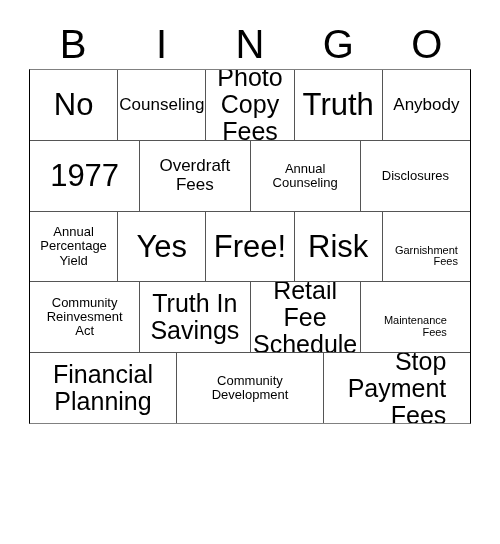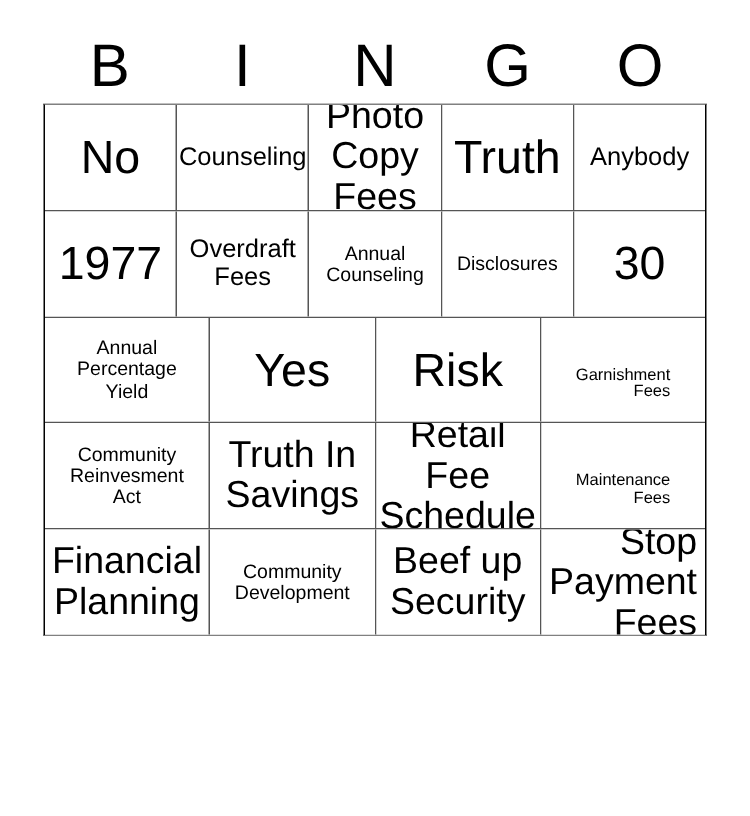--- a/index.html
+++ b/index.html
@@ -143,35 +143,35 @@
           <span class="cell-text">Overdraft
 Fees</span>
         </div>
       <div class="bingo-cell sz-sm">
           <span class="cell-text">Annual
 Counseling</span>
         </div>
       <div class="bingo-cell sz-sm">
           <span class="cell-text">Disclosures</span>
         </div>
-      <div class="bingo-cell sz-xl">
-          <span class="cell-text">30</span>
-        </div>
     </div>
 
     <div class="bingo-row">
       <div class="bingo-cell sz-sm">
           <span class="cell-text">Annual
 Percentage
 Yield</span>
         </div>
       <div class="bingo-cell sz-xl">
           <span class="cell-text">Yes</span>
         </div>
       <div class="bingo-cell sz-xl">
+          <span class="cell-text">Free!</span>
+        </div>
+      <div class="bingo-cell sz-xl">
           <span class="cell-text">Risk</span>
         </div>
       <div class="bingo-cell sz-xs">
           <span class="cell-text">Garnishment
 Fees</span>
         </div>
     </div>
 
     <div class="bingo-row">
       <div class="bingo-cell sz-sm">
@@ -197,24 +197,20 @@
     <div class="bingo-row">
       <div class="bingo-cell sz-lg">
           <span class="cell-text">Financial
 Planning</span>
         </div>
       <div class="bingo-cell sz-sm">
           <span class="cell-text">Community
 Development</span>
         </div>
       <div class="bingo-cell sz-lg">
-          <span class="cell-text">Beef up
-Security</span>
-        </div>
-      <div class="bingo-cell sz-lg">
           <span class="cell-text">Stop
 Payment
 Fees</span>
         </div>
     </div>
 
   </div>
 </div>
 
 </body></html>

